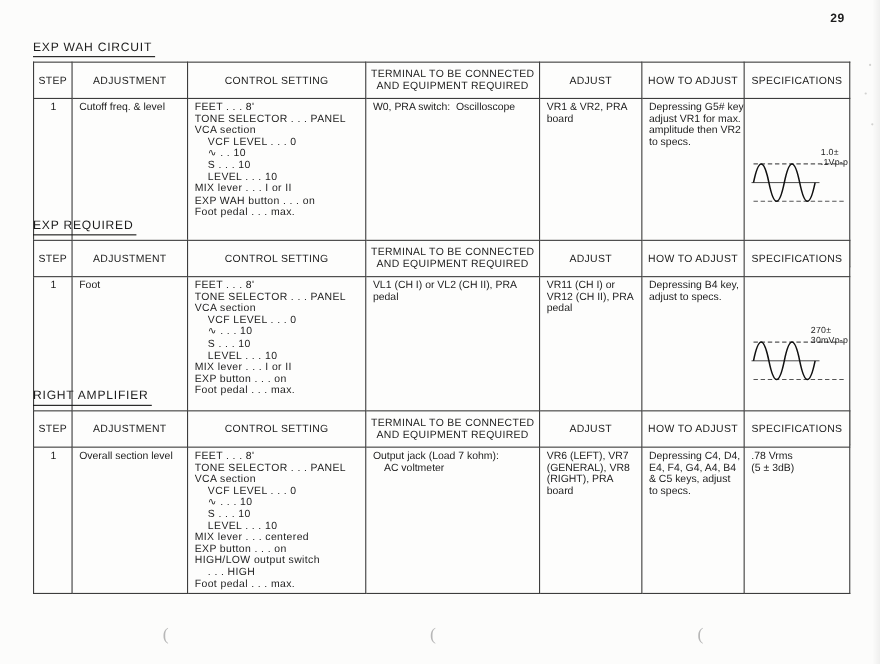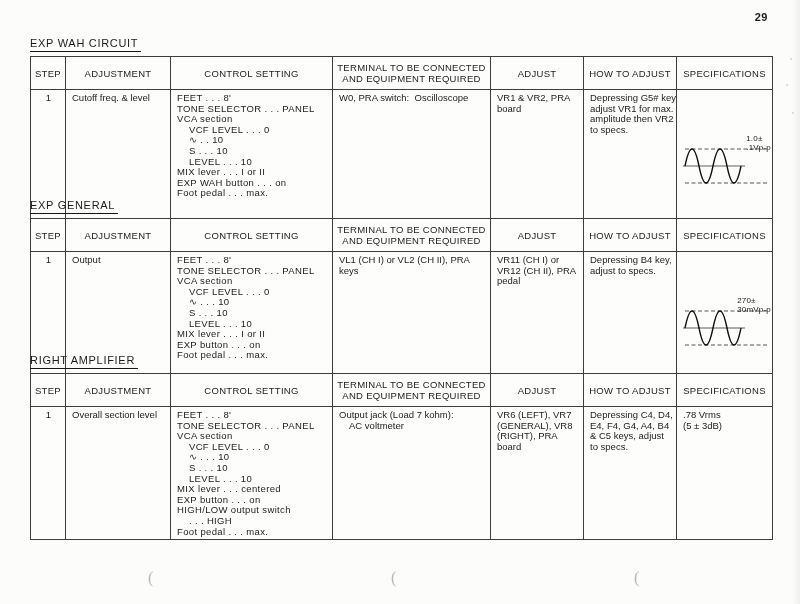--- a/index.html
+++ b/index.html
@@ -124,21 +124,21 @@
               <span class="spec-label">1.0±
 .1Vp-p</span>
             </div>
           </td>
         </tr>
       </tbody>
     </table>
   </section>
 
   <section class="sec sec2">
-    <h2 class="sec-title">EXP GENERAL</h2>
+    <h2 class="sec-title">EXP REQUIRED</h2>
     <table class="adj">
       <colgroup>
         <col style="width:35px">
           <col style="width:105px">
           <col style="width:162px">
         <col style="width:158px">
           <col style="width:93px">
           <col style="width:93px">
           <col style="width:96px">
       </colgroup>
@@ -150,33 +150,33 @@
           <th>TERMINAL TO BE CONNECTED
 AND EQUIPMENT REQUIRED</th>
           <th>ADJUST</th>
           <th>HOW TO ADJUST</th>
           <th>SPECIFICATIONS</th>
         </tr>
       </thead>
       <tbody>
         <tr class="br2">
           <td class="c-step">1</td>
-          <td>Output</td>
+          <td>Foot</td>
           <td class="c-ctl">FEET . . . 8'
 TONE SELECTOR . . . PANEL
 VCA section
     VCF LEVEL . . . 0
     ∿ . . . 10
     S . . . 10
     LEVEL . . . 10
 MIX lever . . . I or II
 EXP button . . . on
 Foot pedal . . . max.</td>
           <td>VL1 (CH I) or VL2 (CH II), PRA
-keys</td>
+pedal</td>
           <td>VR11 (CH I) or
 VR12 (CH II), PRA
 pedal</td>
           <td>Depressing B4 key,
 adjust to specs.</td>
           <td class="c-spec">
             <div class="wavebox">
               <svg width="88" height="44" viewBox="0 0 88 44">
                 <line x1="2" y1="6" x2="85" y2="6" stroke="#555" stroke-width="1" stroke-dasharray="4,2.5"></line>
                 <line x1="2" y1="40" x2="85" y2="40" stroke="#555" stroke-width="1" stroke-dasharray="4,2.5"></line>

